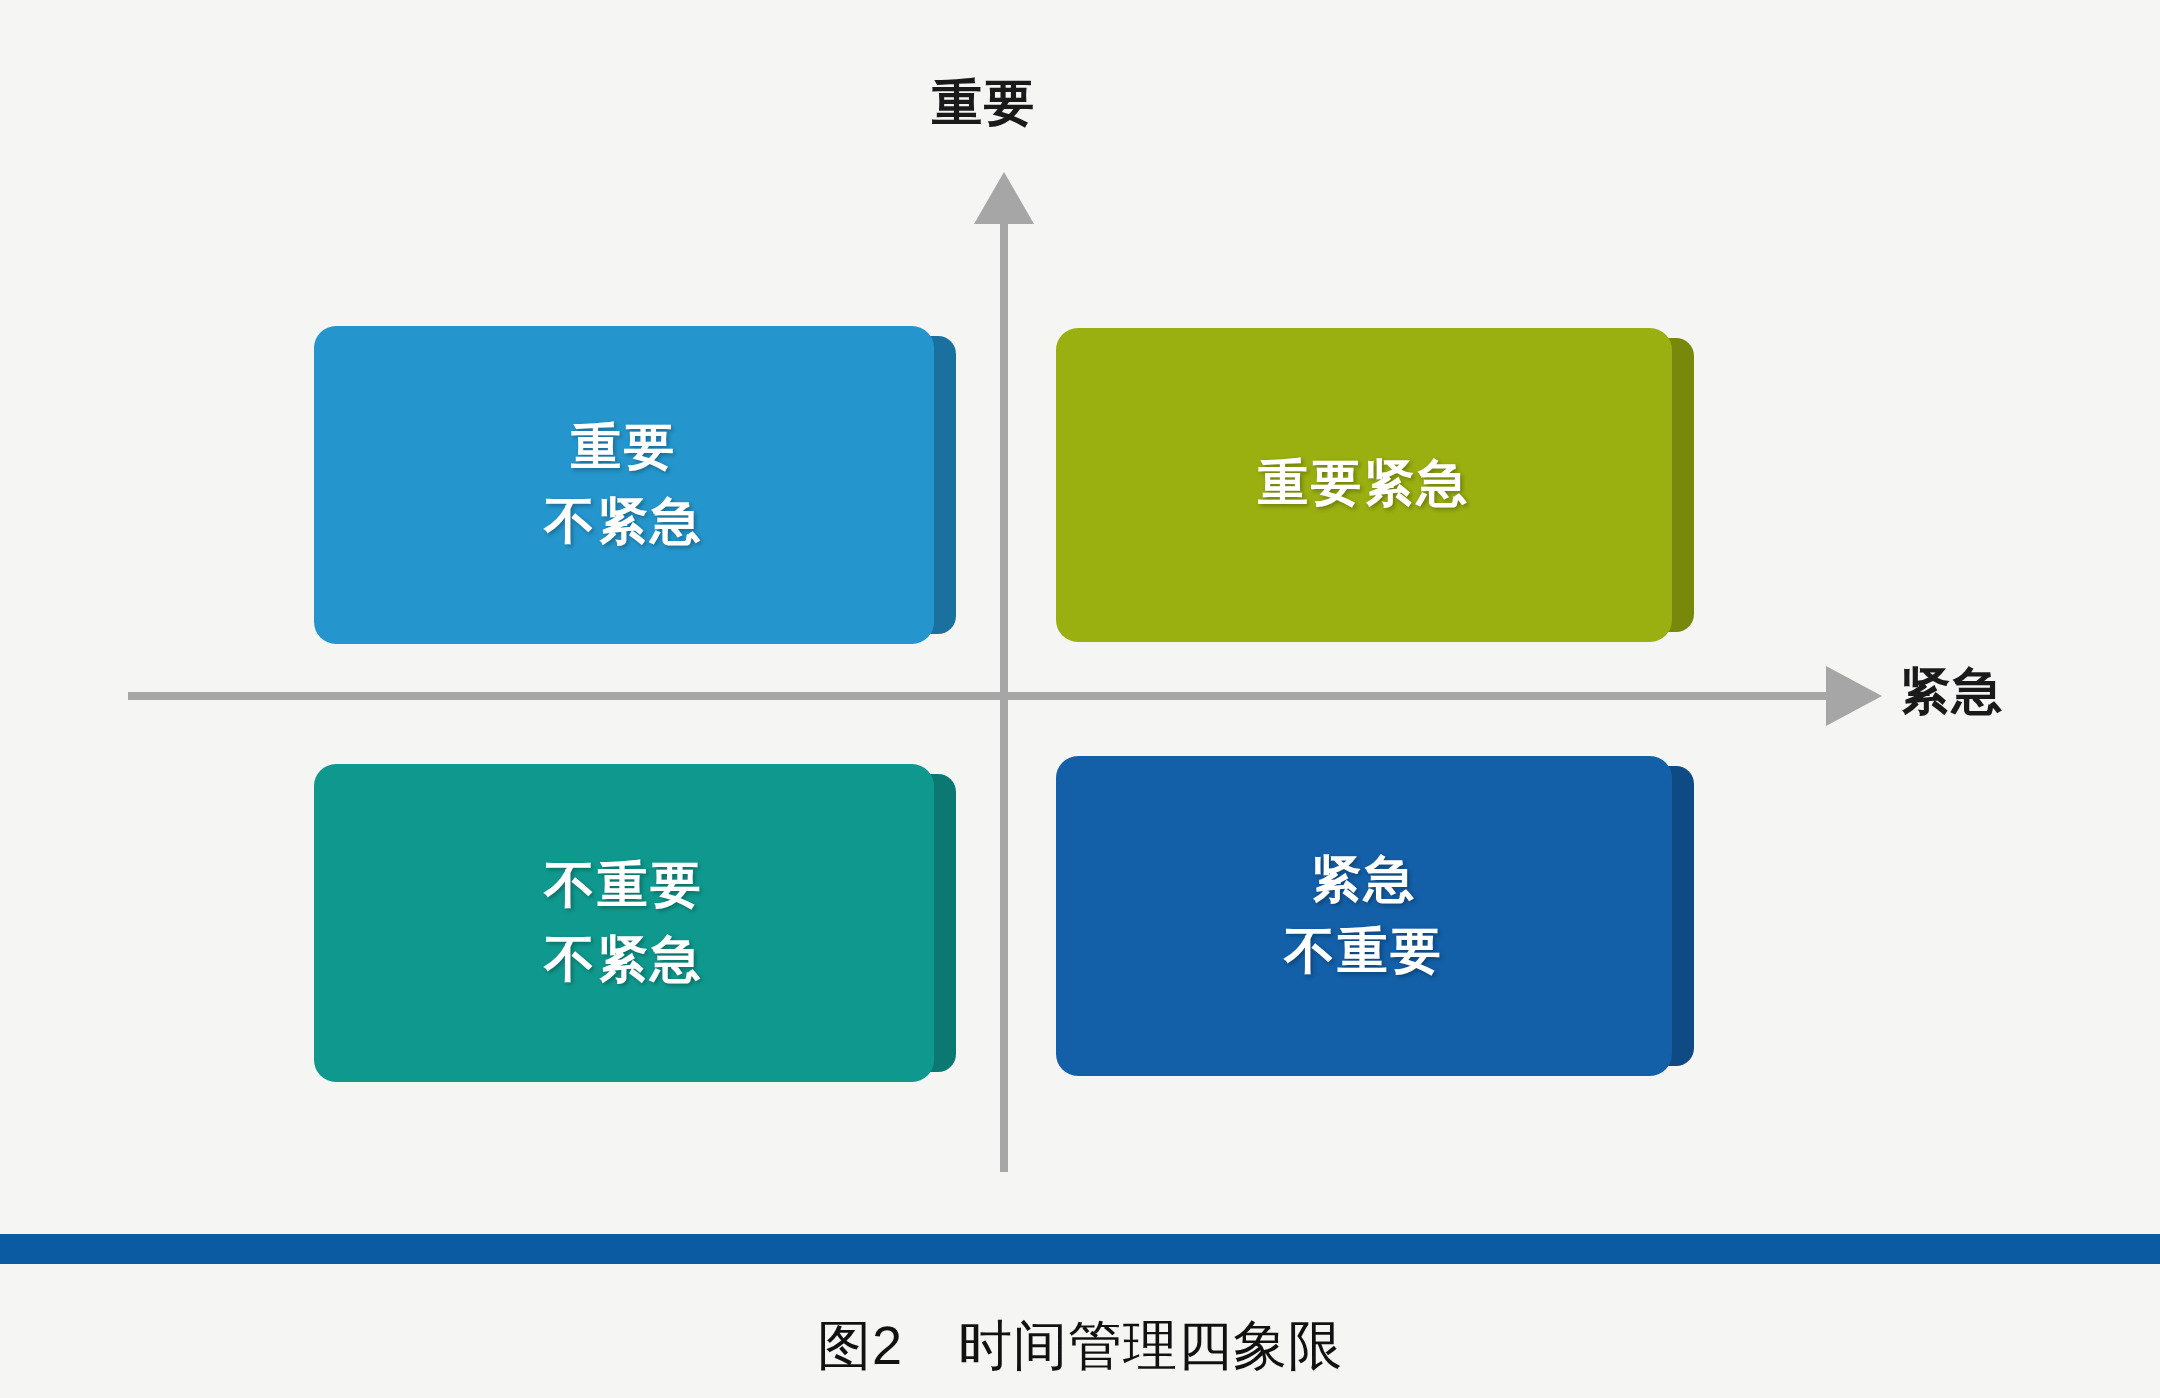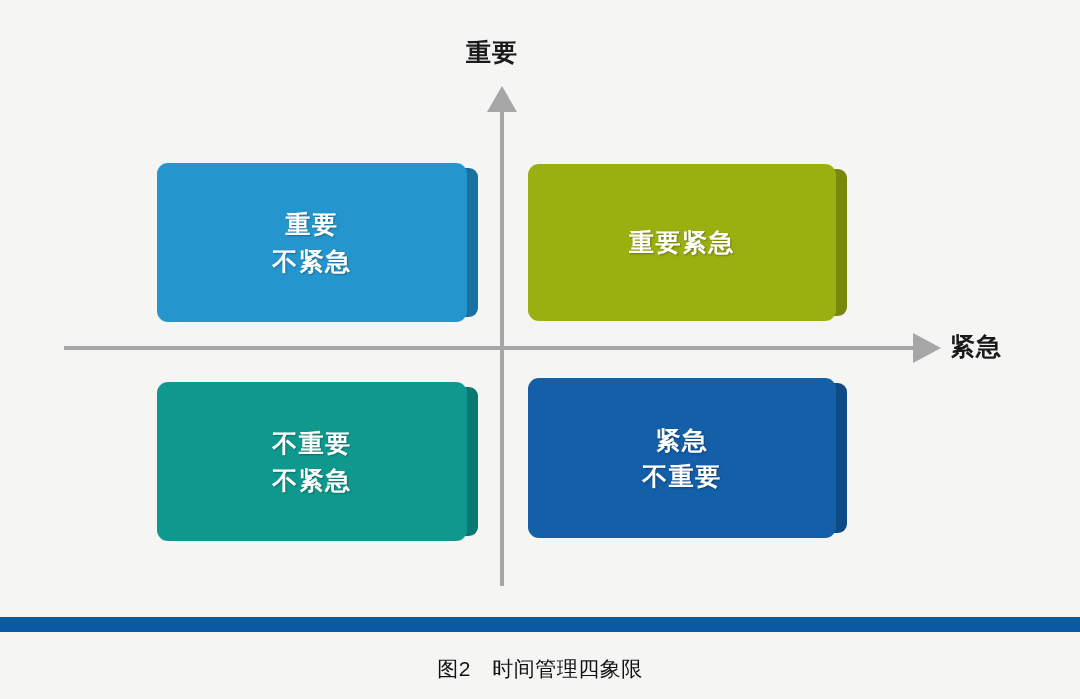--- a/index.html
+++ b/index.html
@@ -137,21 +137,21 @@
     width: 1080px;
     height: 15px;
     background: #0b5ba3;
   }
   #figure-caption {
     position: absolute;
     left: 0;
     top: 655px;
     width: 1080px;
     text-align: center;
-    font-size: 21px;
+    font-size: 27px;
     color: #111111;
     letter-spacing: 0.5px;
     white-space: pre;
   }
 </style>
 </head>
 <body>
 
 <div id="canvas">
 

